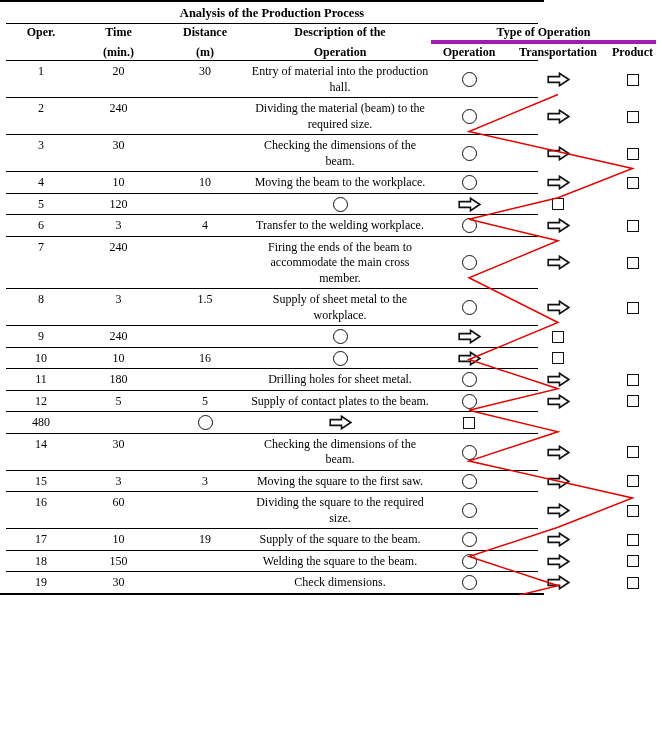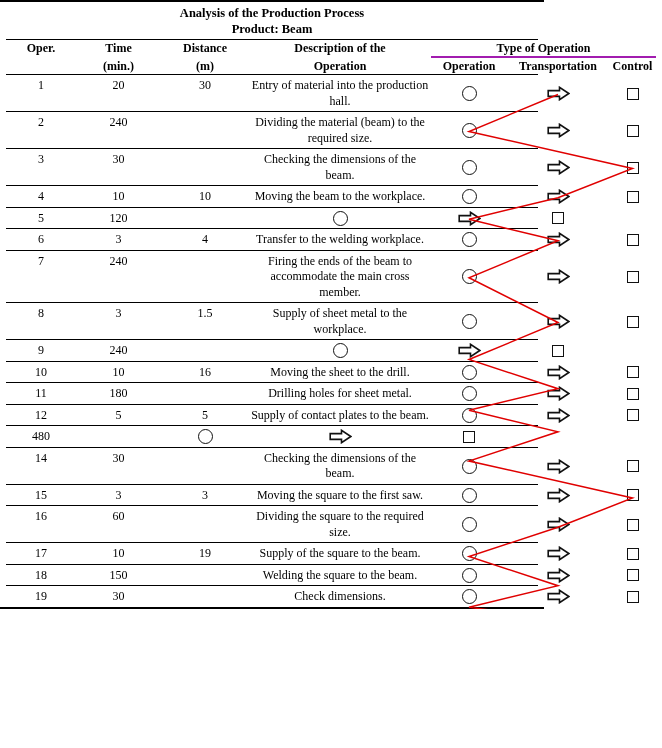--- a/index.html
+++ b/index.html
@@ -34,21 +34,21 @@
     border-bottom: 1px solid #000;
     font-weight: bold;
     margin-top: 2px;
   }
   .hc {
     text-align: center;
     font-size: 12px;
     line-height: 16px;
     padding: 0 1px;
   }
-  .type-span { border-bottom: 2px solid #a21caf; }
+  .type-span { border-bottom: 4px solid #a21caf; }
   .row {
     border-bottom: 1px solid #000;
     padding: 3px 0 2px;
   }
   .row:last-child { border-bottom: none; }
   .cell {
     text-align: center;
     font-size: 12px;
     line-height: 15.5px;
     padding: 0 2px;
@@ -77,34 +77,33 @@
     width: 100%; height: 100%;
     pointer-events: none;
     overflow: visible;
   }
 </style>
 </head>
 <body>
 
 <div class="table">
   <div class="title first">Analysis of the Production Process</div>
-  <div class="title">Product: Beam</div>
 
   <div class="header grid7">
     <div class="hc" style="grid-column:1;grid-row:1">Oper.</div>
     <div class="hc" style="grid-column:2;grid-row:1">Time</div>
     <div class="hc" style="grid-column:3;grid-row:1">Distance</div>
     <div class="hc" style="grid-column:4;grid-row:1">Description of the</div>
     <div class="hc type-span" style="grid-column:5 / 8;grid-row:1">Type of Operation</div>
     <div class="hc" style="grid-column:2;grid-row:2">(min.)</div>
     <div class="hc" style="grid-column:3;grid-row:2">(m)</div>
     <div class="hc" style="grid-column:4;grid-row:2">Operation</div>
     <div class="hc" style="grid-column:5;grid-row:2">Operation</div>
     <div class="hc" style="grid-column:6;grid-row:2">Transportation</div>
-    <div class="hc" style="grid-column:7;grid-row:2">Control</div>
+    <div class="hc" style="grid-column:7;grid-row:2">Product</div>
   </div>
 
   <div>
       <div class="row grid7">
         <div class="cell">1</div>
         <div class="cell">20</div>
         <div class="cell">30</div>
         <div class="cell">Entry of material into the production hall.</div>
         <div class="cell c-sym">
           <span class="sym circle"></span>
@@ -267,21 +266,20 @@
           </span>
         </div>
         <div class="cell c-sym">
           <span class="sym square"></span>
         </div>
       </div>
       <div class="row grid7">
         <div class="cell">10</div>
         <div class="cell">10</div>
         <div class="cell">16</div>
-        <div class="cell">Moving the sheet to the drill.</div>
         <div class="cell c-sym">
           <span class="sym circle"></span>
         </div>
         <div class="cell c-sym">
           <span class="sym arrow sel">
             <svg width="23" height="15" viewBox="0 0 23 15">
               <path d="M1.2 4.6 H12.5 V1.3 L21.8 7.5 L12.5 13.7 V10.4 H1.2 Z" fill="#fff" stroke="#111" stroke-width="1.6"></path>
             </svg>
           </span>
         </div>

